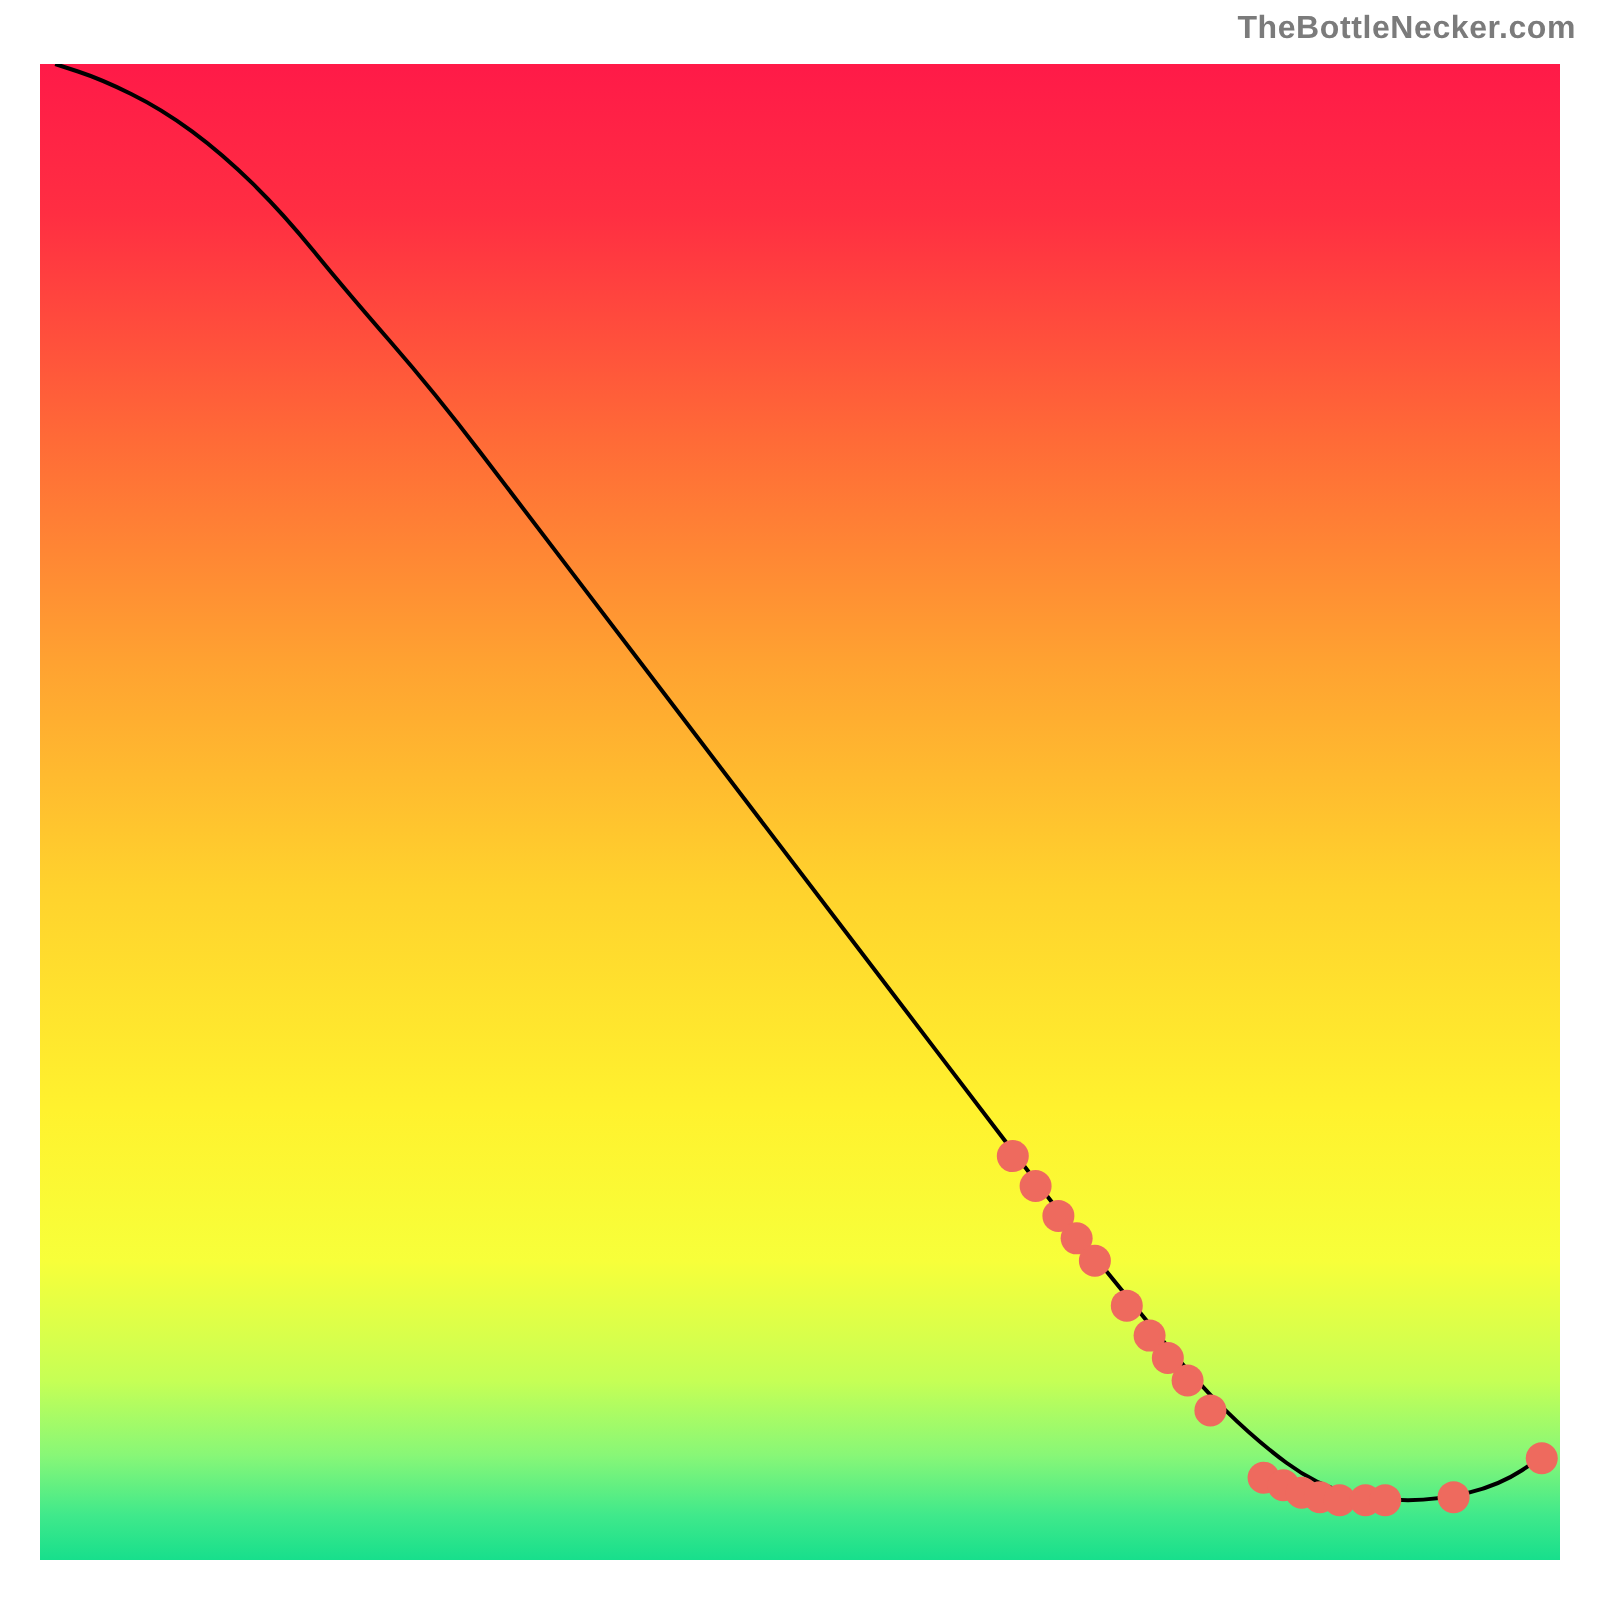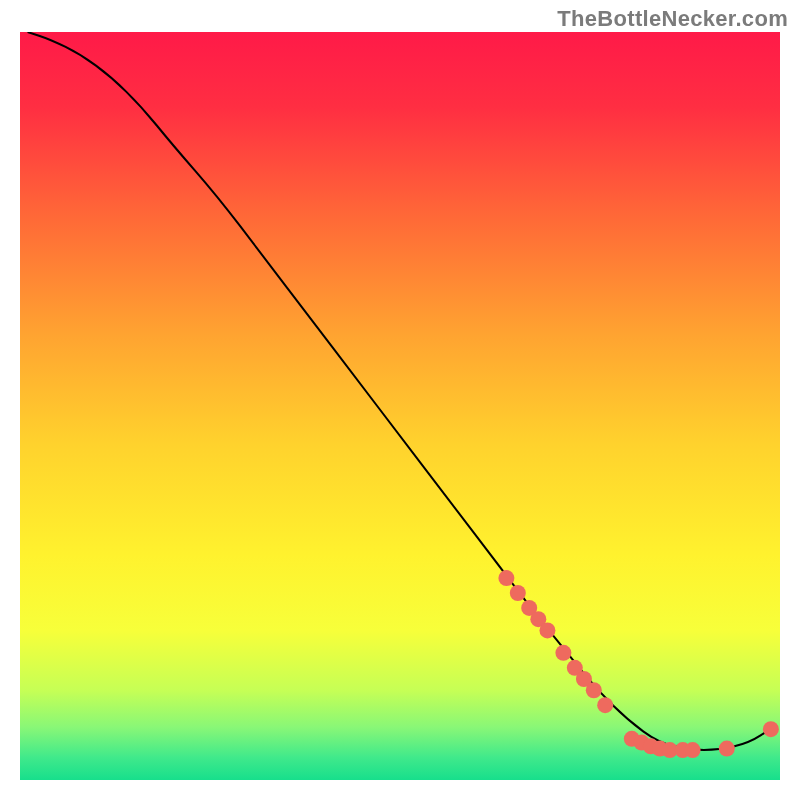--- a/index.html
+++ b/index.html
@@ -14,21 +14,21 @@
   .chart-wrap {
     position: relative;
     width: 800px;
     height: 800px;
   }
   .attribution {
     position: absolute;
     top: 6px;
     right: 12px;
     color: #7b7b7b;
-    font-size: 22px;
+    font-size: 16px;
     font-weight: 600;
     letter-spacing: 0.3px;
     user-select: none;
   }
   .plot {
     position: absolute;
     
     left: 20px;
     top: 32px;
     width: 760px;

